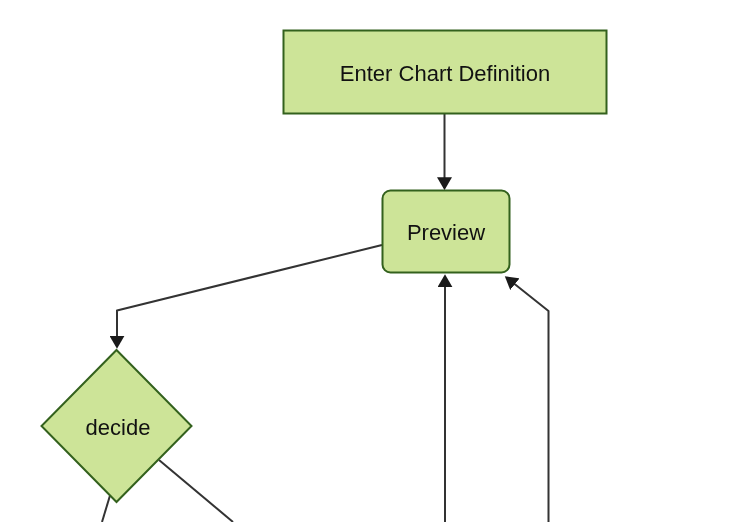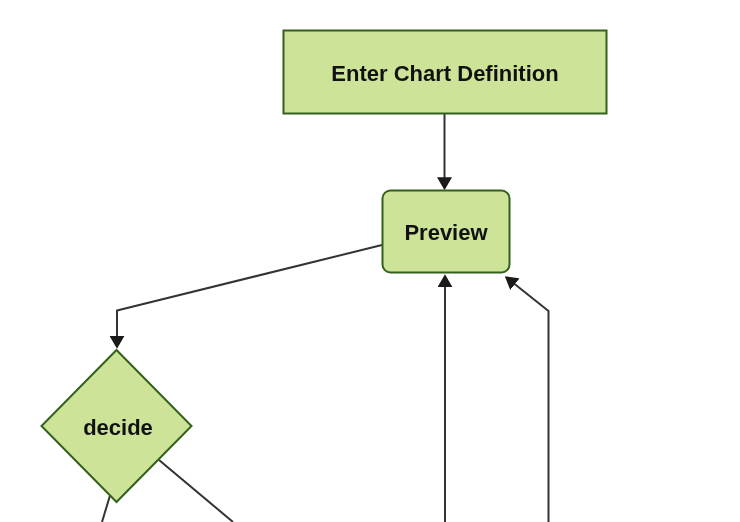--- a/index.html
+++ b/index.html
@@ -8,21 +8,20 @@
     width: 740px;
     height: 522px;
     overflow: hidden;
     background: var(--background, #ffffff);
     font-family: "Liberation Sans", sans-serif;
   }
   .diagram-wrap {
     width: 740px;
     height: 522px;
     position: relative;
-    font-weight: bold;
   }
   svg { display: block; }
   .node-shape {
     fill: var(--node-fill, #cde498);
     stroke: var(--node-border, #33611d);
     stroke-width: 2px;
   }
   .edge {
     stroke: var(--edge-color, #333333);
     stroke-width: 2px;

